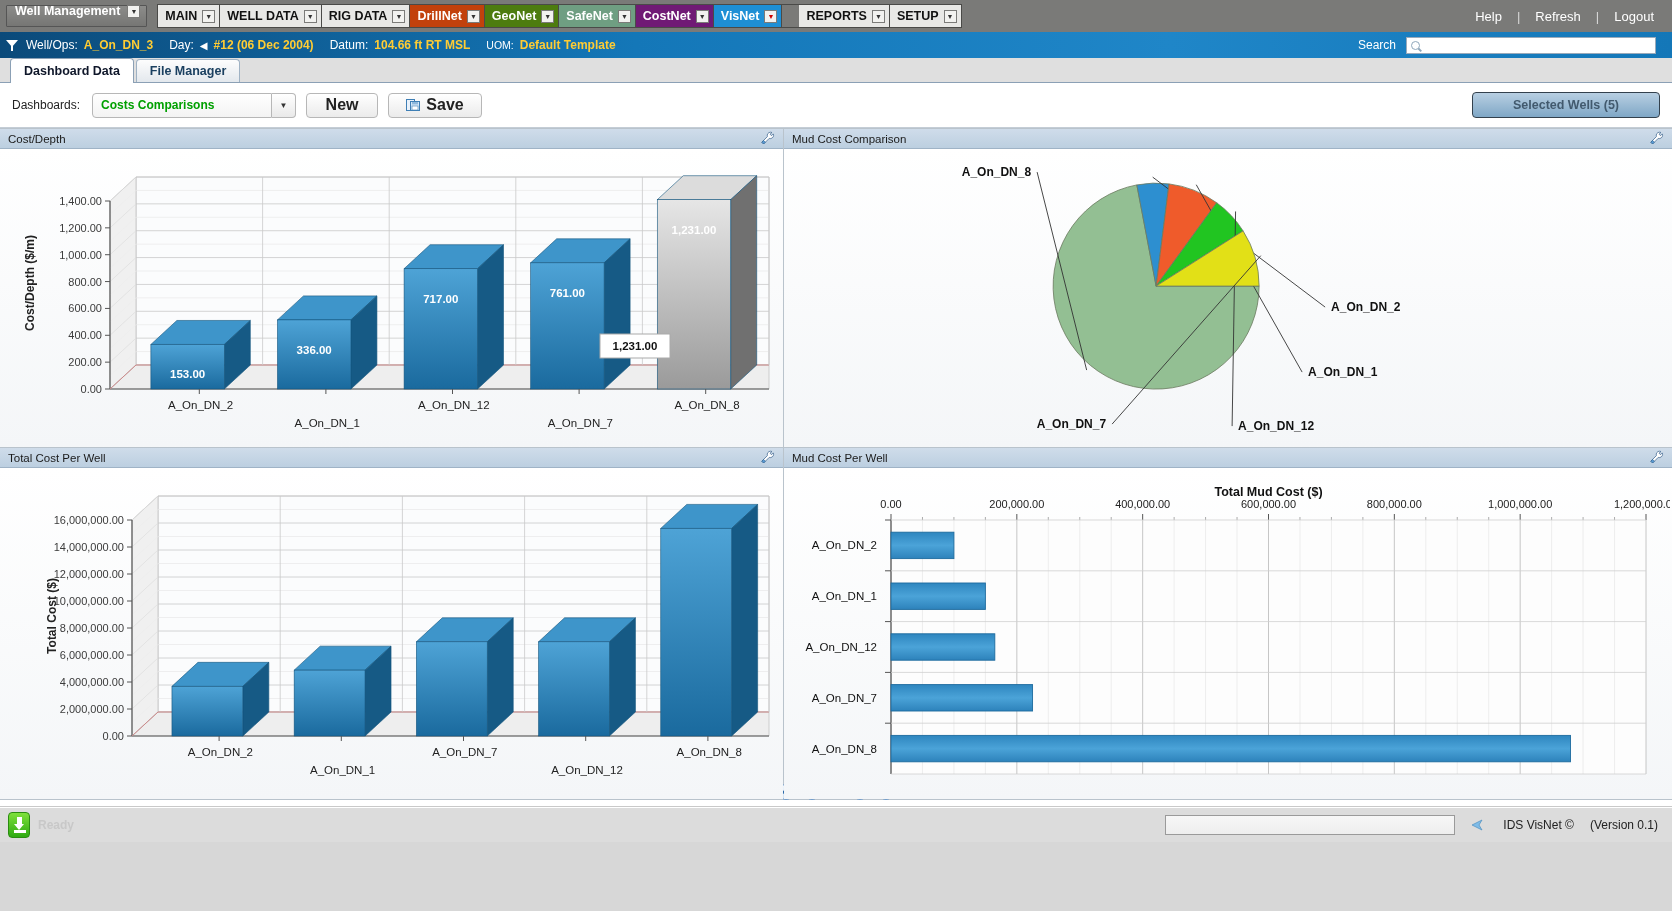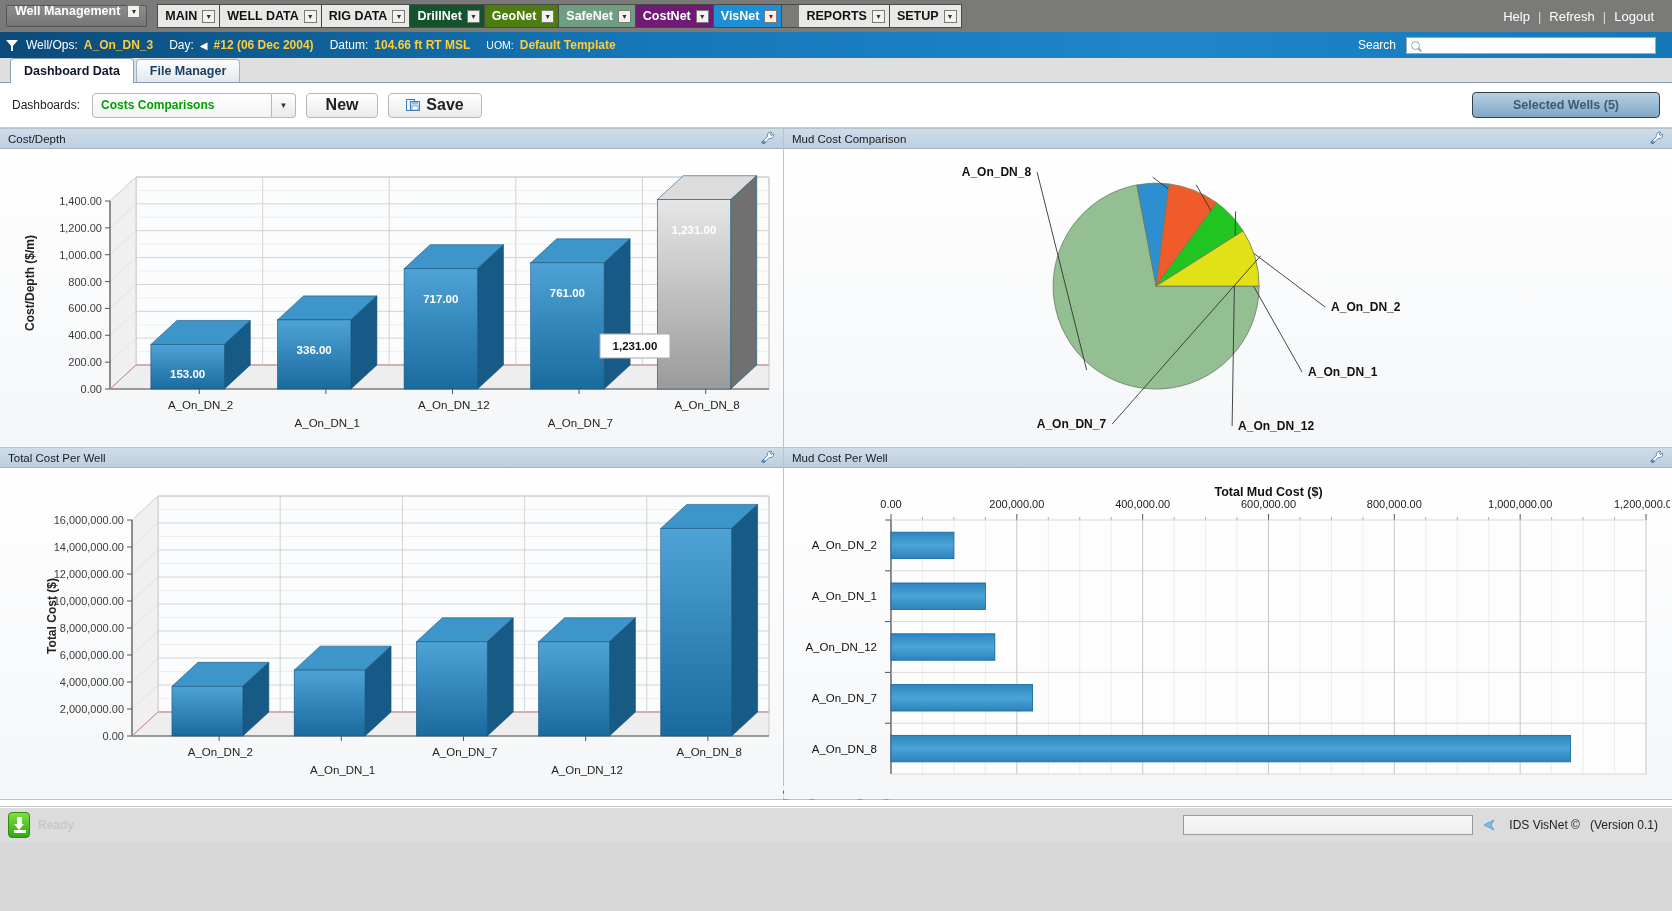--- a/index.html
+++ b/index.html
@@ -31,21 +31,21 @@
   }
   .mi:last-child{ border-right:none; }
   .caret{
     width:13px; height:13px; background:#f2f2f0; border:1px solid #7b7b79;
     display:inline-flex; align-items:center; justify-content:center;
     font-size:7px; line-height:1; color:#333; flex:none;
   }
   .caret.red{ color:#cc0000; font-weight:bold; }
   .topright{
     margin-left:auto; color:#fff; font-size:13px; padding-right:12px;
-    display:flex; gap:8px; align-items:center;
+    display:flex; gap:15px; align-items:center;
   }
   .topright a{ color:#fff; text-decoration:none; }
   .topright .sep{ color:#d8d8d8; }
 
   
   .ctxbar{
     height:26px; background:linear-gradient(90deg,#0b4a7a 0%,#1477b8 38%,#1f86c8 70%,#1477b8 100%);
     display:flex; align-items:center; padding:0 6px; color:#fff;
     font-size:12px; gap:6px; position:relative;
   }
@@ -160,21 +160,21 @@
   }
   .dl-ico:before{
     content:""; position:absolute; left:8px; top:4px; width:5px; height:8px; background:#fff;
   }
   .dl-ico:after{
     content:""; position:absolute; left:5px; top:11px; width:0; height:0;
     border-left:5.5px solid transparent; border-right:5.5px solid transparent; border-top:6px solid #fff;
   }
   .dl-bar{ position:absolute; left:5px; bottom:4px; width:12px; height:3px; background:#fff;}
   .ready-txt{ color:#c8c8c8; font-size:12px; font-weight:bold;}
-  .status-right{ margin-left:auto; display:flex; align-items:center; gap:10px; padding-right:6px;}
+  .status-right{ margin-left:auto; display:flex; align-items:center; gap:16px; padding-right:6px;}
   .status-input{ width:290px; height:20px; background:linear-gradient(#f7f7f7,#eeeeee); border:1px solid #9a9a9a;}
   .brandtxt{ font-size:12px; color:#222; }
   .arrow-logo{ width:16px; height:12px; position:relative;}
   text{ font-family:"Liberation Sans", sans-serif; }
 </style>
 </head>
 <body>
 
 <div class="menubar">
   <div class="wm-btn">
@@ -187,21 +187,21 @@
         <span class="caret">▼</span>
       </div>
       <div class="mi" style="background: rgb(232, 232, 230); color: rgb(17, 17, 17);">
         <span>WELL DATA</span>
         <span class="caret">▼</span>
       </div>
       <div class="mi" style="background: rgb(232, 232, 230); color: rgb(17, 17, 17);">
         <span>RIG DATA</span>
         <span class="caret">▼</span>
       </div>
-      <div class="mi" style="background: #14532d; color: rgb(255, 255, 255); align-items: center;">
+      <div class="mi" style="background: #c2410c; color: rgb(255, 255, 255); align-items: center;">
         <span>DrillNet</span>
         <span class="caret">▼</span>
       </div>
       <div class="mi" style="background: #4d7c0f; color: rgb(255, 255, 255); align-items: center;">
         <span>GeoNet</span>
         <span class="caret">▼</span>
       </div>
       <div class="mi" style="background: rgb(111, 158, 130); color: rgb(255, 255, 255);">
         <span>SafeNet</span>
         <span class="caret">▼</span>

